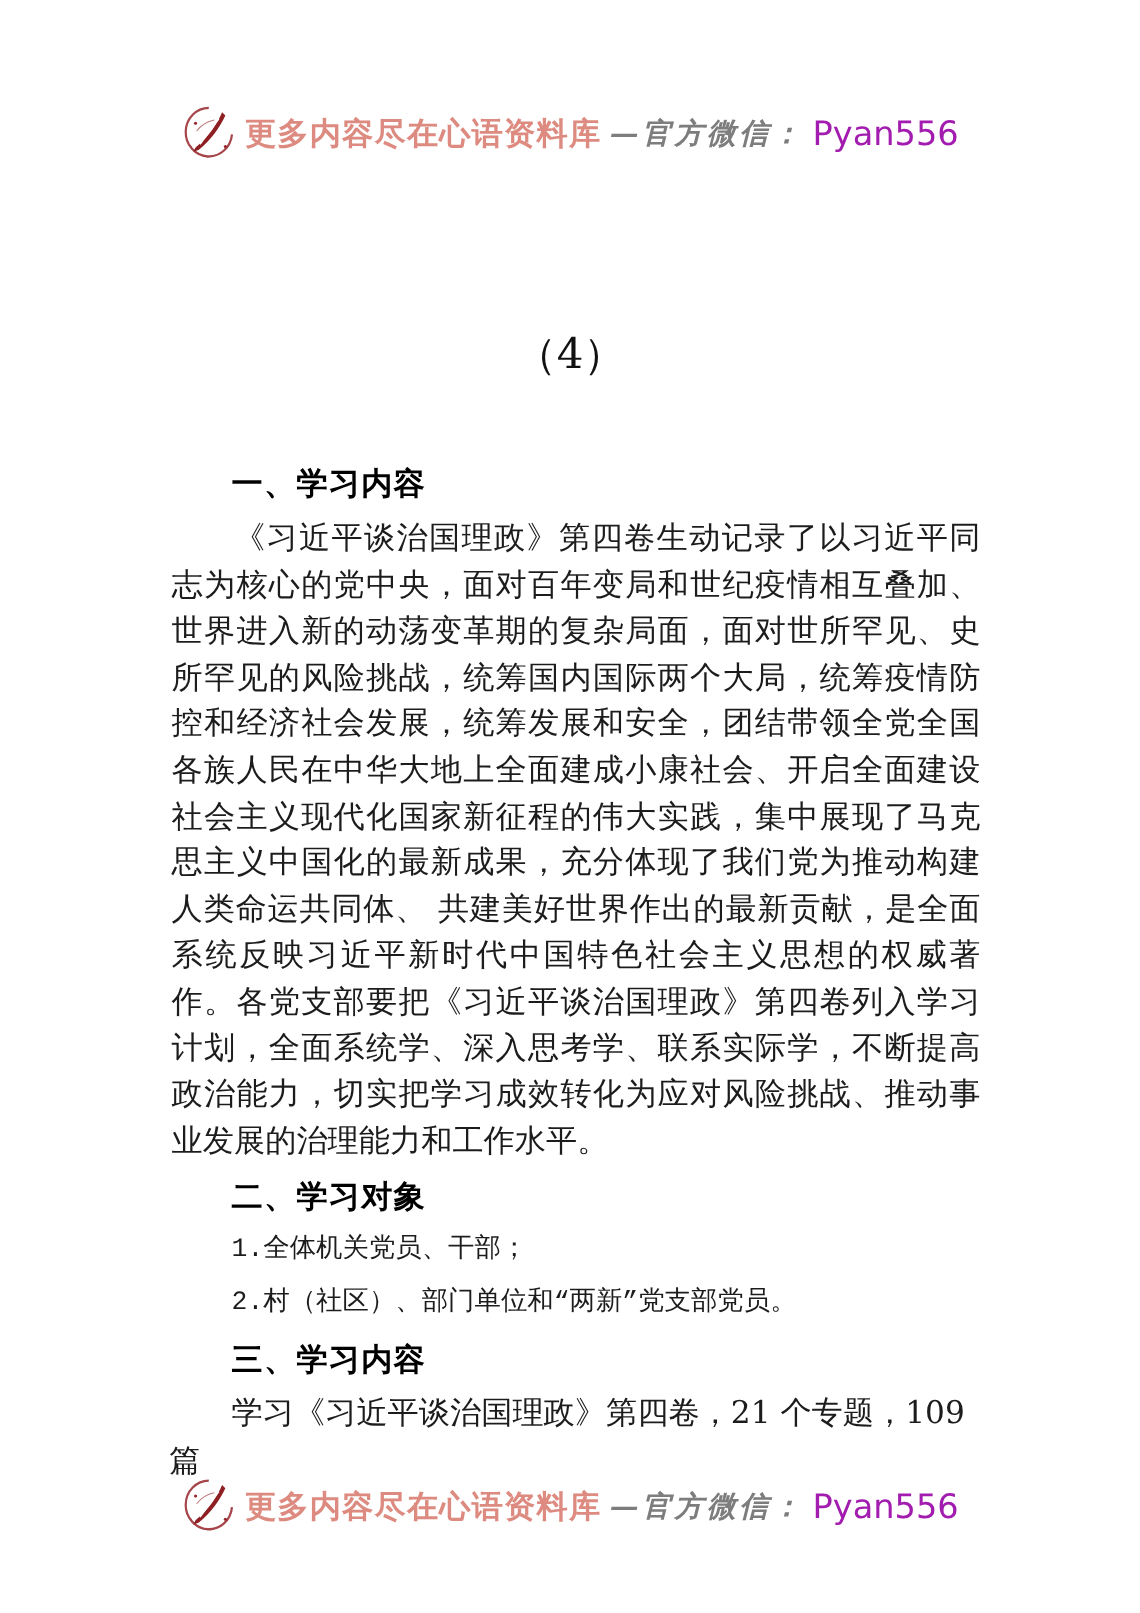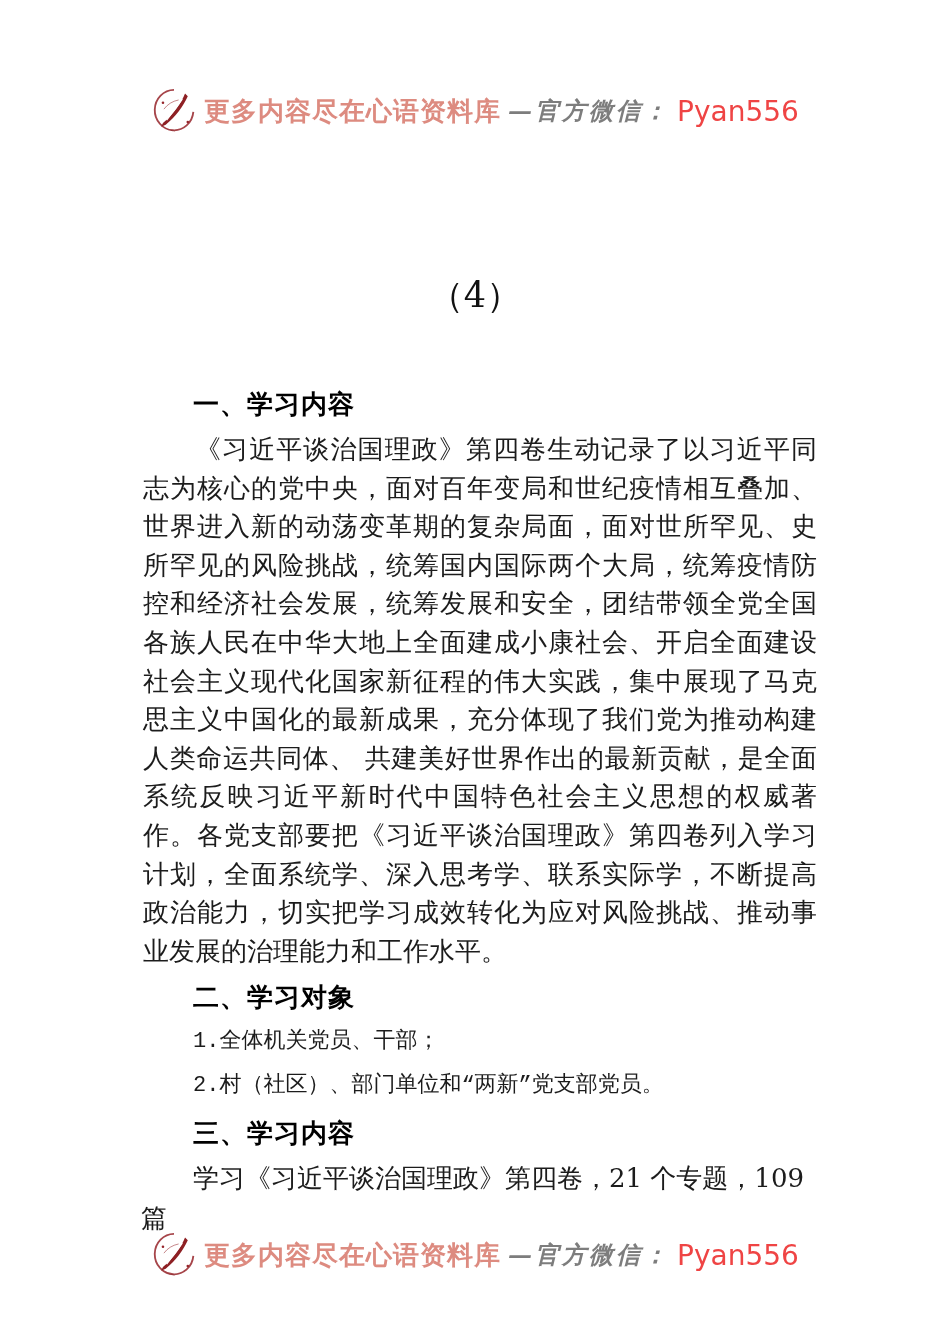--- a/index.html
+++ b/index.html
@@ -26,21 +26,21 @@
     font-size: 26px; font-weight: 700; letter-spacing: 1px;
     color: #dd8b80;
     font-family: "DejaVu Serif", serif;
   }
   .wechat-label {
     font-size: 24px; color: #7d7d7d; letter-spacing: 3px;
     font-style: italic; font-weight: 600;
     font-family: "DejaVu Serif", serif;
   }
   .wechat-id {
-    font-size: 28px; color: #ef4444;
+    font-size: 28px; color: #a21caf;
     font-family: "DejaVu Sans", "Liberation Sans", sans-serif;
   }
 
   
   .doc-title {
     position: absolute; top: 200px; left: 0; right: 0;
     margin: 0; text-align: center;
     font-size: 36px; font-weight: 500; letter-spacing: 1px;
     color: #111;
     font-family: "DejaVu Serif", serif;
@@ -57,21 +57,21 @@
   .content {
     position: absolute; top: 384px; left: 141px; width: 676px;
   }
   .section-heading {
     margin: 0; padding-left: 52px;
     font-size: 26px; line-height: 40px; font-weight: 700;
     color: #000;
     font-family: "DejaVu Sans", "Liberation Sans", sans-serif;
     letter-spacing: 1px;
   }
-  .section-heading.mt { margin-top: 8px; font-family: Liberation Serif, serif; }
+  .section-heading.mt { margin-top: 8px; }
   .body-par {
     margin: 6px 0 0 2px;
     font-size: 26px; line-height: 38.6px;
     text-align: justify; text-indent: 52px;
     color: #1c1c1c;
     font-family: "DejaVu Serif", serif;
   }
   .list-item {
     margin: 4px 0 0 0; padding-left: 52px;
     font-size: 22px; line-height: 40px;

